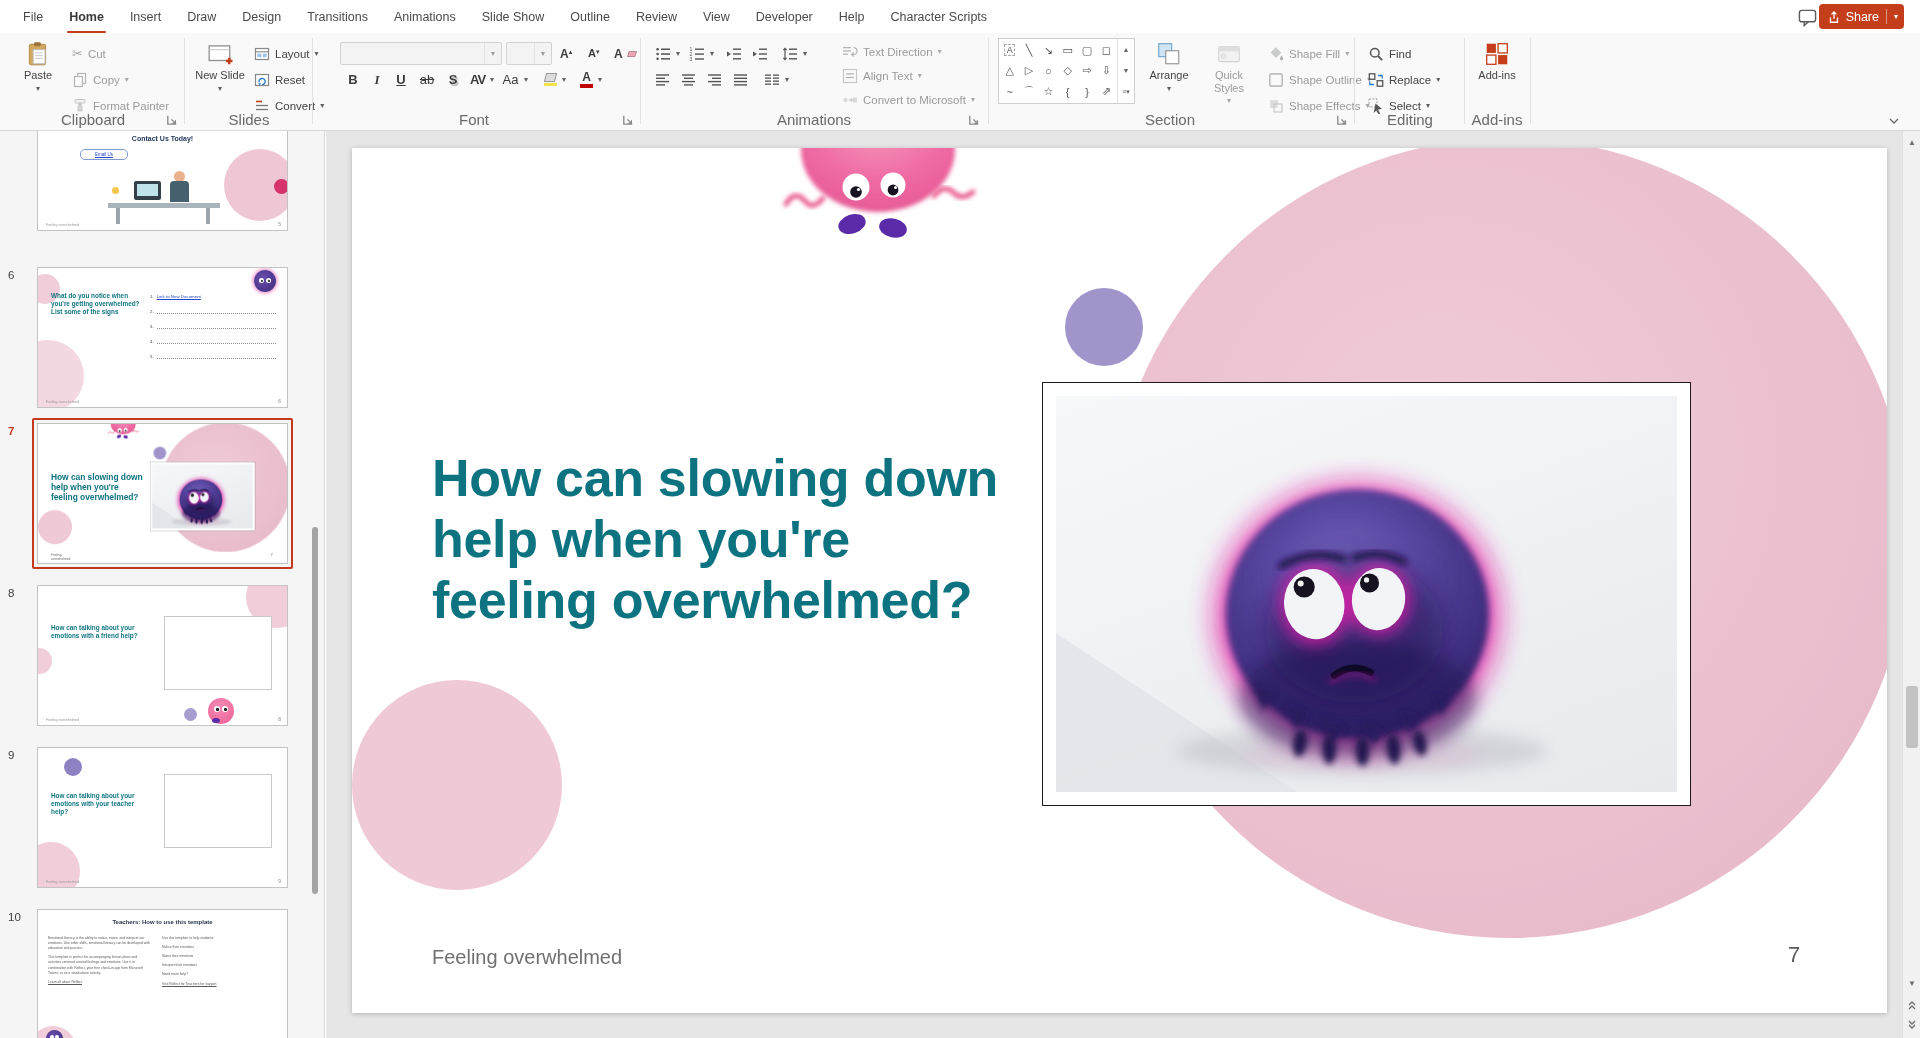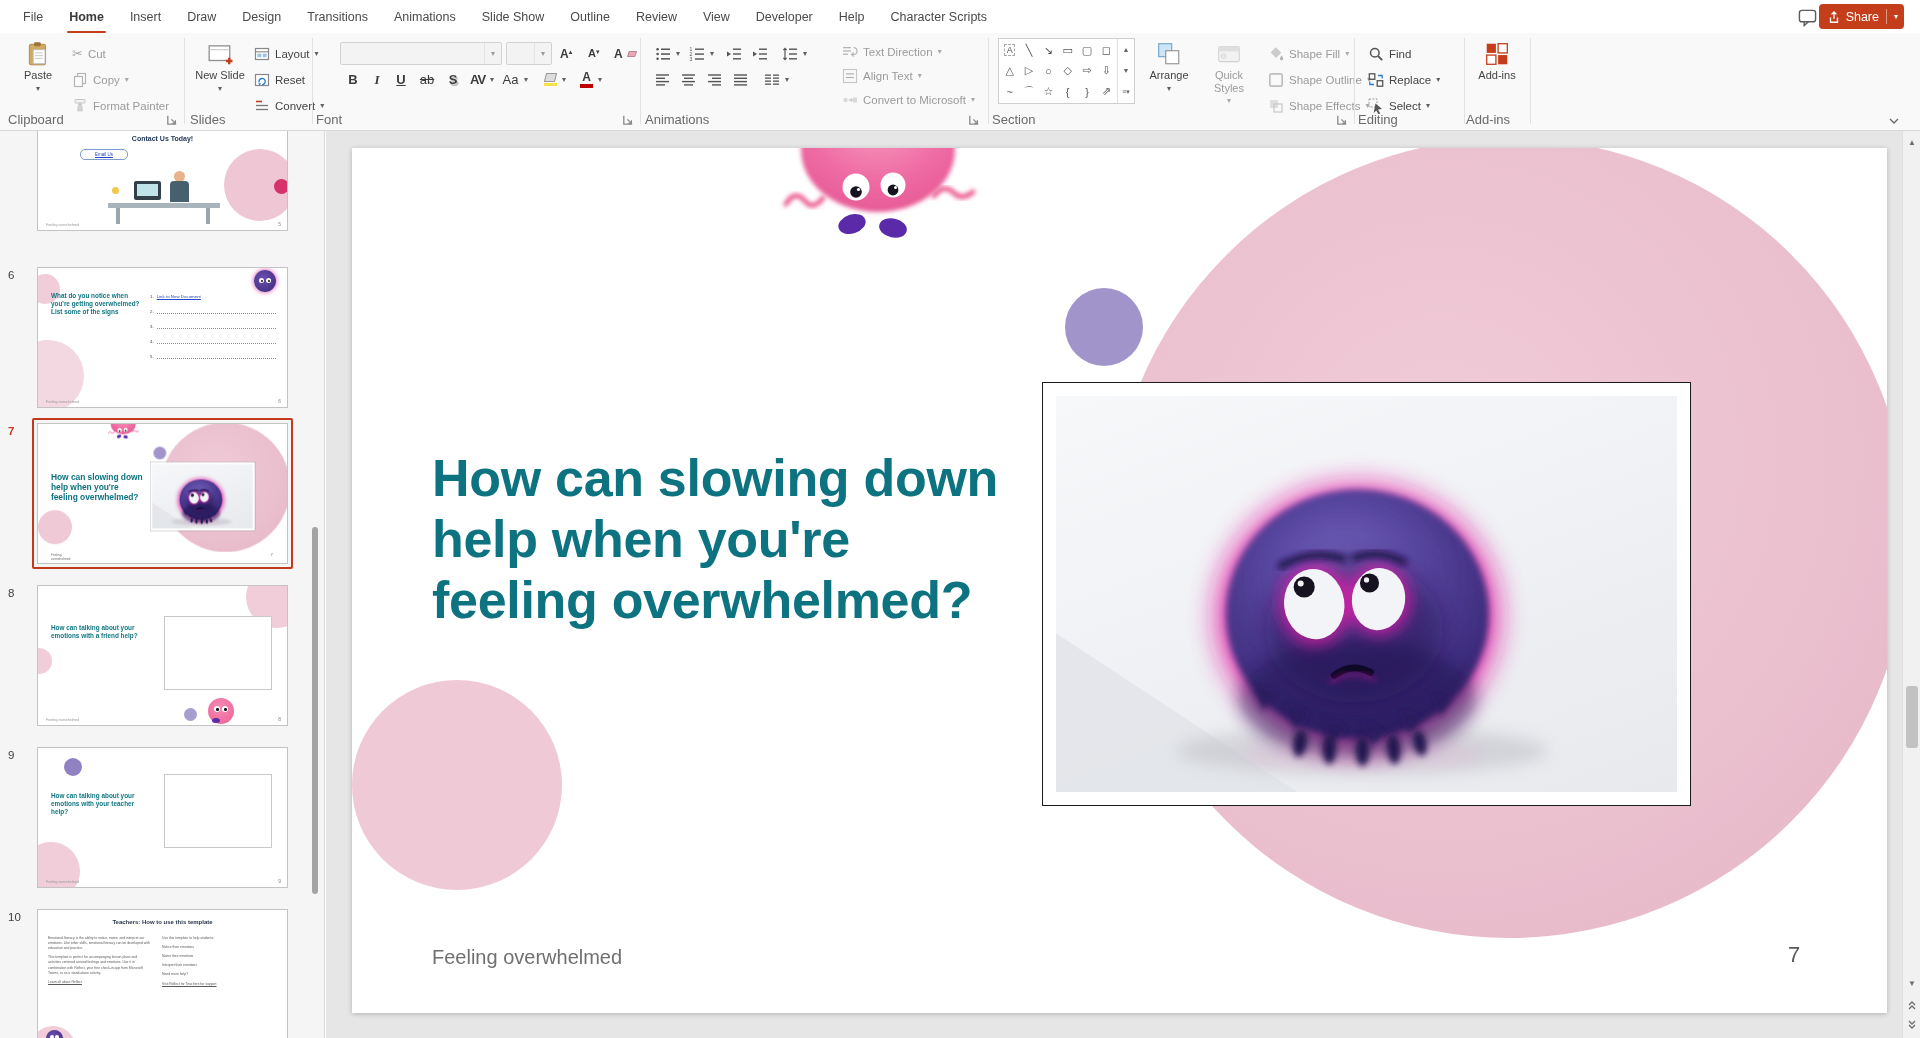--- a/index.html
+++ b/index.html
@@ -14,21 +14,21 @@
   .tab{padding:4px 13px;font-size:12.5px;color:#4a4a4a;display:flex;align-items:center;position:relative;white-space:nowrap;cursor:default}
   .tab.active{color:#3b3b3b;font-weight:bold}
   .tab.active::after{content:"";position:absolute;left:11px;right:11px;bottom:0;height:2.5px;background:#c43e1c;border-radius:2px}
   #share-btn{position:absolute;right:16px;top:4px;height:25px;background:#c43e1c;border-radius:4px;display:flex;align-items:center;color:#fff;font-size:12.5px;padding:0 6px 0 8px;gap:5px}
   #share-btn .sep{width:1px;height:15px;background:rgba(255,255,255,.45);margin:0 2px}
   #comment-btn{position:absolute;right:102px;top:6px;width:22px;height:22px;display:flex;align-items:center;justify-content:center}
 
   
   #ribbon{position:absolute;left:0;top:33px;width:1920px;height:98px;background:#f9f9f9;border-bottom:1px solid #d8d8d8;z-index:25}
   .rdiv{position:absolute;top:5px;height:86px;width:1px;background:#e2e2e2}
-  .rlabel{position:absolute;top:79px;height:16px;font-size:13px;color:#6a6a6a;line-height:16px}
+  .rlabel{position:absolute;top:79px;height:16px;font-size:15px;color:#6a6a6a;text-align:center;line-height:16px}
   .launch{position:absolute;top:81px;width:12px;height:12px}
   .bigbtn{position:absolute;top:3px;height:73px;display:flex;flex-direction:column;align-items:center;padding-top:5px;font-size:11px;color:#444;line-height:1.15;text-align:center;border-radius:3px;gap:2px}
   .sbtn{position:absolute;height:23px;display:flex;align-items:center;gap:5px;font-size:11.5px;color:#444;padding:0 4px;border-radius:2px;white-space:nowrap}
   .car{font-size:8px;color:#5f5f5f}
   .dis{opacity:.52;filter:grayscale(.95)}
   .i16{width:16px;height:16px;flex:0 0 16px}
   .i24{width:26px;height:26px}
   .combo{position:absolute;top:9px;height:23px;background:#f3f3f3;border:1px solid #d2d2d2;border-radius:2px;display:flex;align-items:center;font-size:11.5px;color:#777;padding-left:6px}
   .combo .cbar{margin-left:auto;width:17px;height:100%;display:flex;align-items:center;justify-content:center;font-size:8px;color:#9a9a9a;border-left:1px solid #e3e3e3}
   .ltr{font-size:13px;font-weight:bold;color:#3c3c3c;width:18px;text-align:center}

